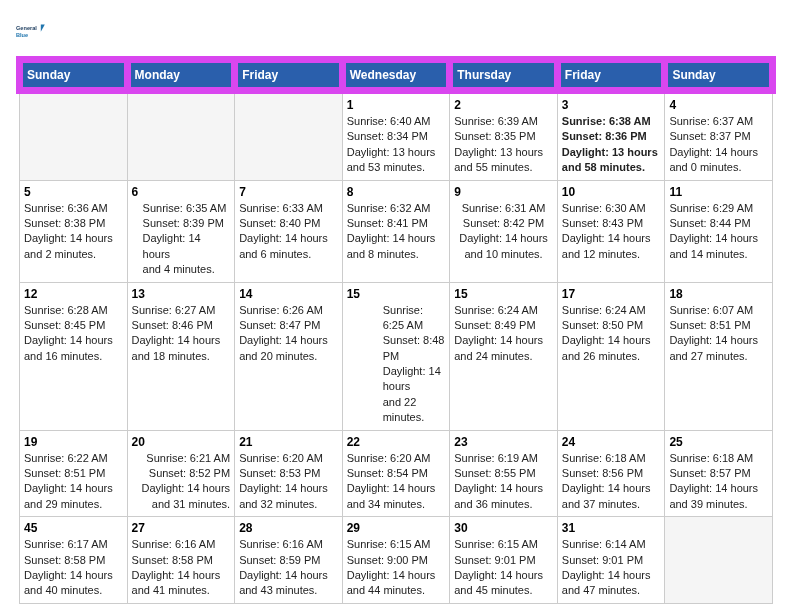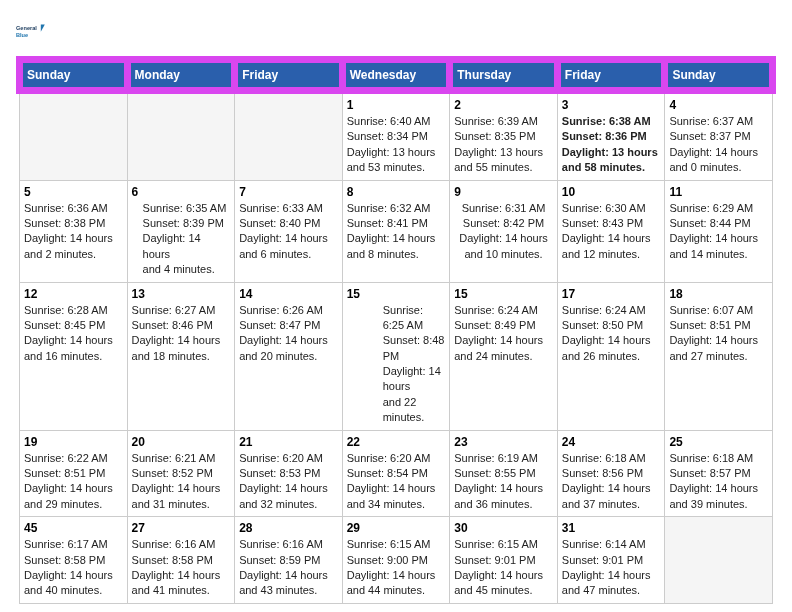--- a/index.html
+++ b/index.html
@@ -242,21 +242,21 @@
       <tr>
         <td>
           <div class="day-number">19</div>
           <div class="day-info" style="white-space: pre-line;">Sunrise: 6:22 AM
 Sunset: 8:51 PM
 Daylight: 14 hours
 and 29 minutes.</div>
         </td>
         <td>
           <div class="day-number">20</div>
-          <div class="day-info" style="white-space: pre-line;">Sunrise: 6:21 AM
+          <div class="day-info" style="white-space: pre-line; text-align: right;">Sunrise: 6:21 AM
 Sunset: 8:52 PM
 Daylight: 14 hours
 and 31 minutes.</div>
         </td>
         <td>
           <div class="day-number">21</div>
           <div class="day-info" style="white-space: pre-line;">Sunrise: 6:20 AM
 Sunset: 8:53 PM
 Daylight: 14 hours
 and 32 minutes.</div>

